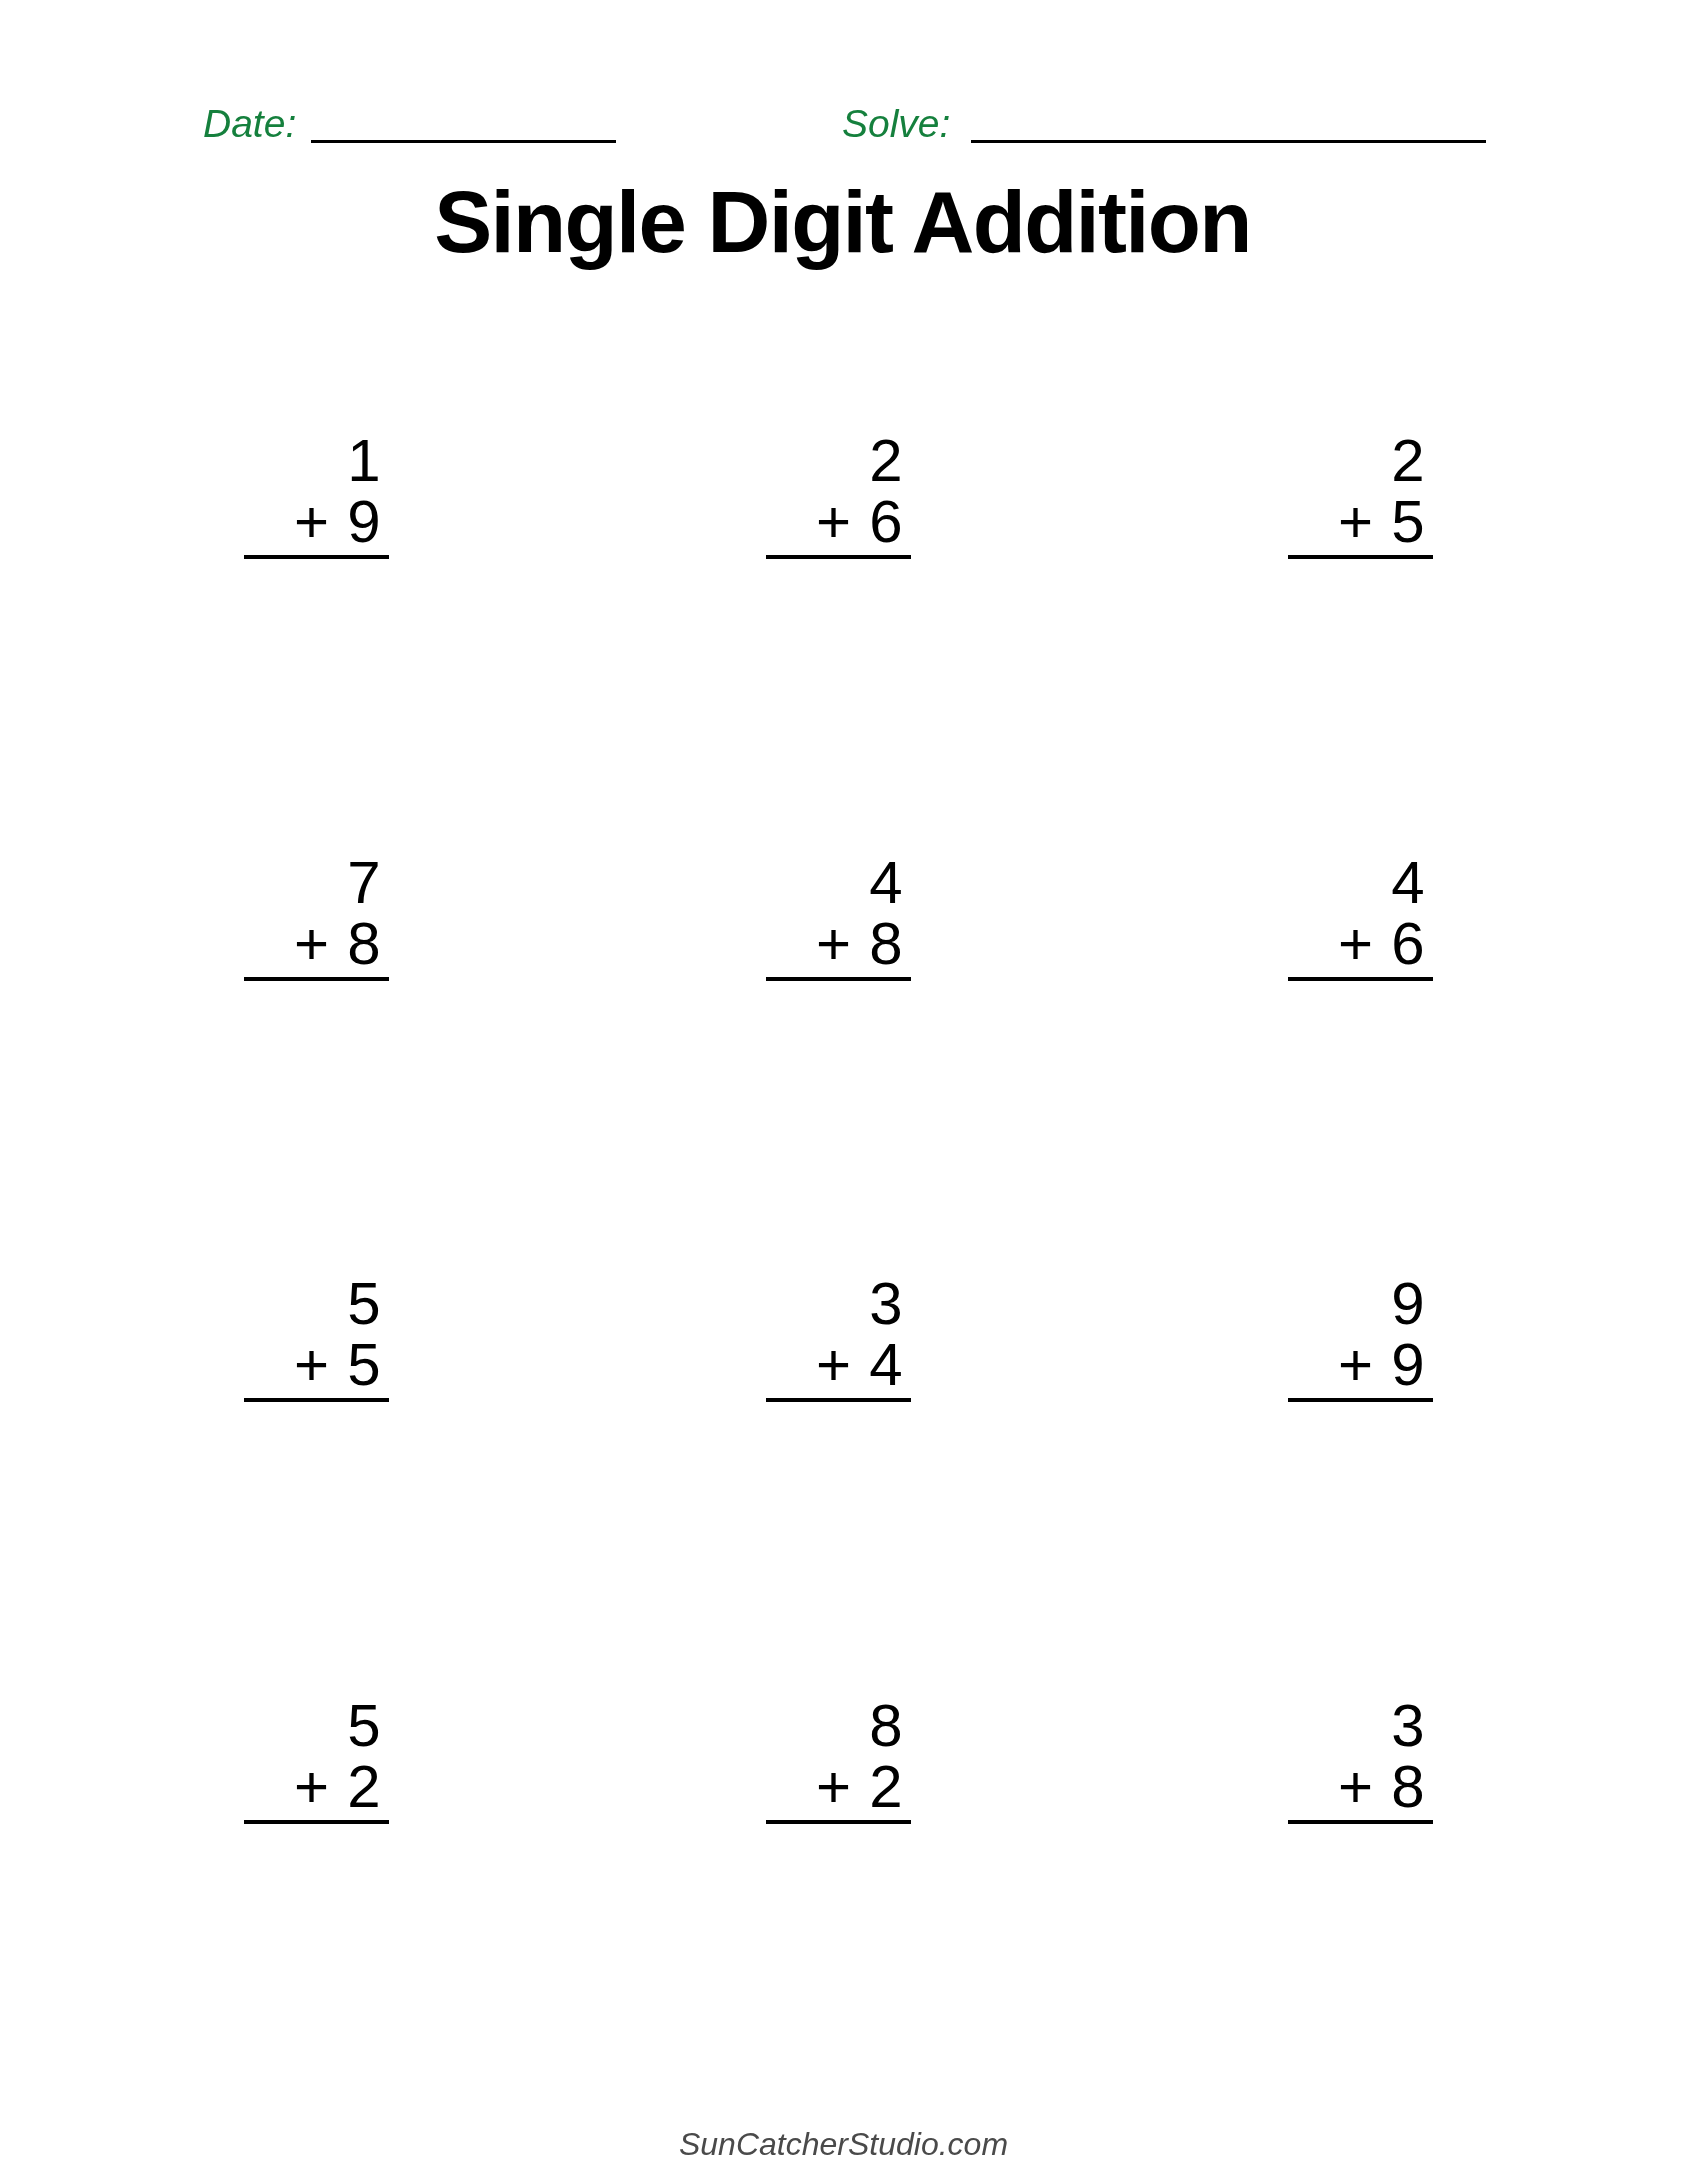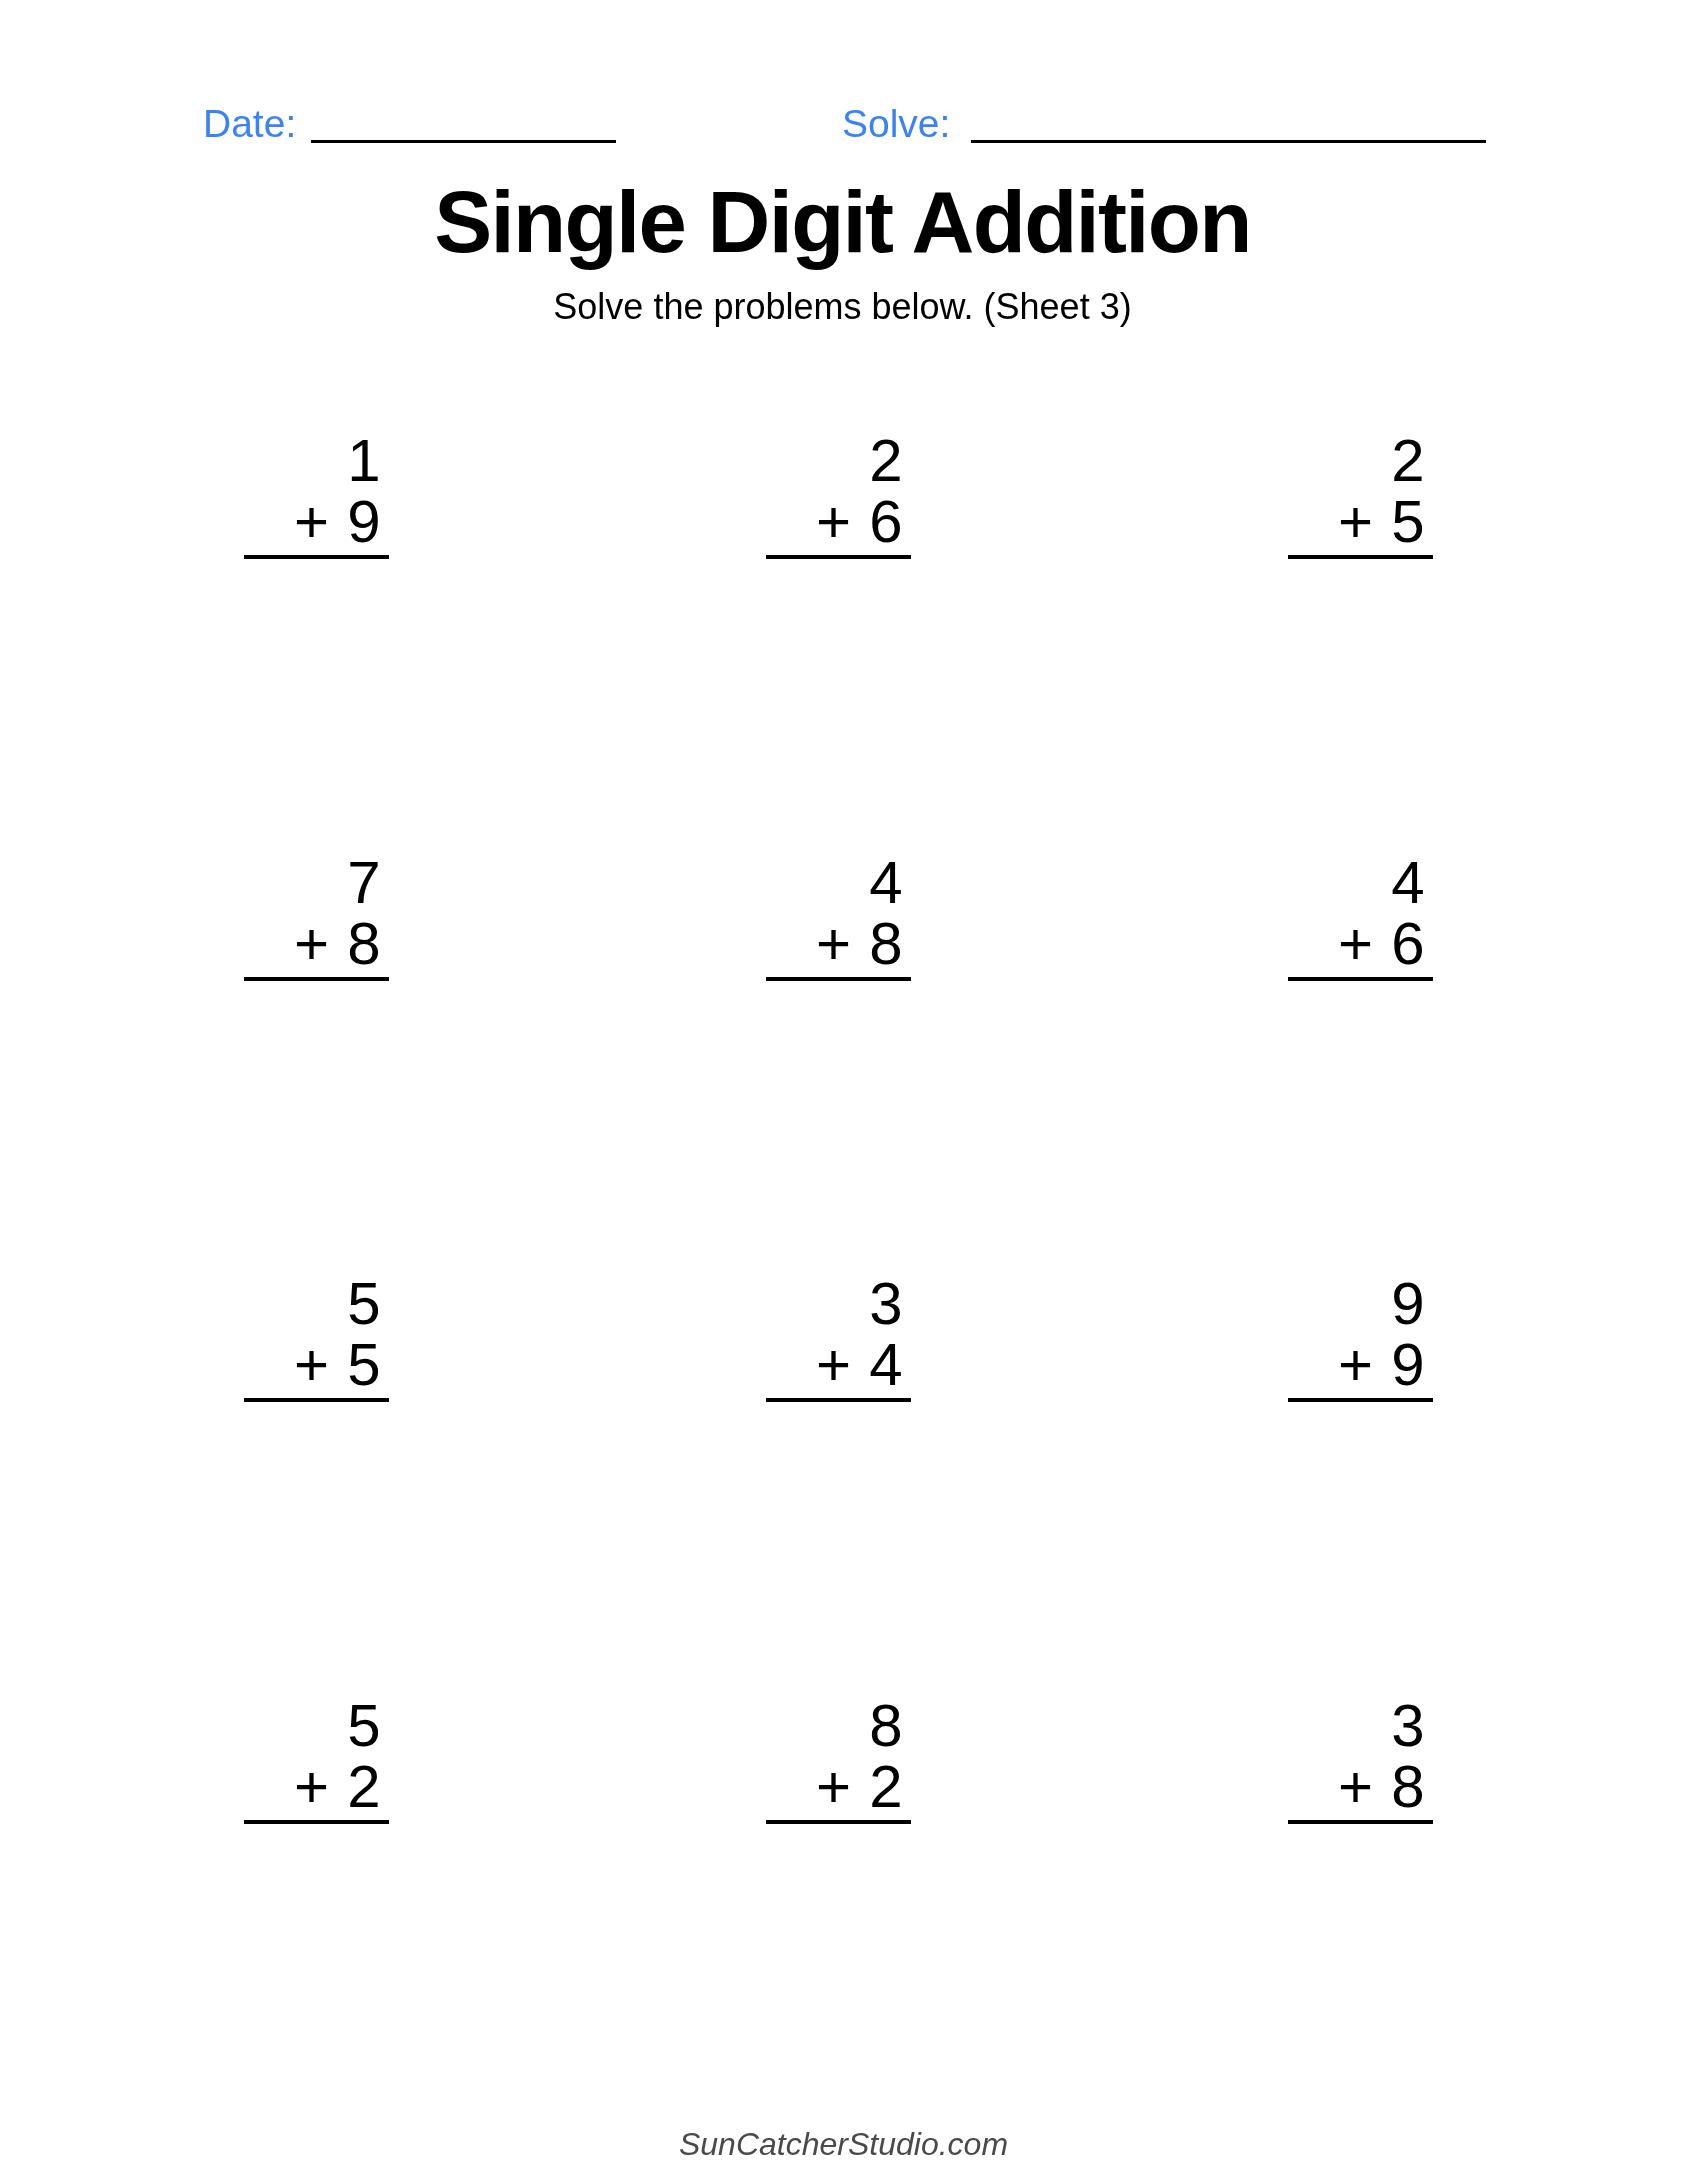--- a/index.html
+++ b/index.html
@@ -13,21 +13,22 @@
     height: 2181px;
     background: #ffffff;
     font-family: "Liberation Sans", sans-serif;
     color: #000000;
     overflow: hidden;
   }
   .field-label {
     position: absolute;
     font-size: 39px;
     line-height: 43px;
-    color: #3b82f6;
+    color: #15803d;
+    font-style: italic;
   }
   .fill-line {
     position: absolute;
     height: 0;
     border-top: 3.4px solid #000000;
   }
   .page-title {
     position: absolute;
     top: 175px;
     left: 0;
@@ -88,21 +89,20 @@
 
 <div class="page">
 
   <span class="field-label" style="left:203px; top:102px;">Date:</span>
   <div class="fill-line" style="left:311px; top:140px; width:305px;"></div>
 
   <span class="field-label" style="left:842px; top:102px;">Solve:</span>
   <div class="fill-line" style="left:971px; top:140px; width:515px;"></div>
 
   <div class="page-title">Single Digit Addition</div>
-  <div class="page-subtitle">Solve the problems below. (Sheet 3)</div>
 
   <div class="problem row-0 col-0">
     <div>1</div>
     <div><span class="p-op">+</span><span>9</span></div>
   </div>
   <div class="problem row-0 col-1">
     <div>2</div>
     <div><span class="p-op">+</span><span>6</span></div>
   </div>
   <div class="problem row-0 col-2">

